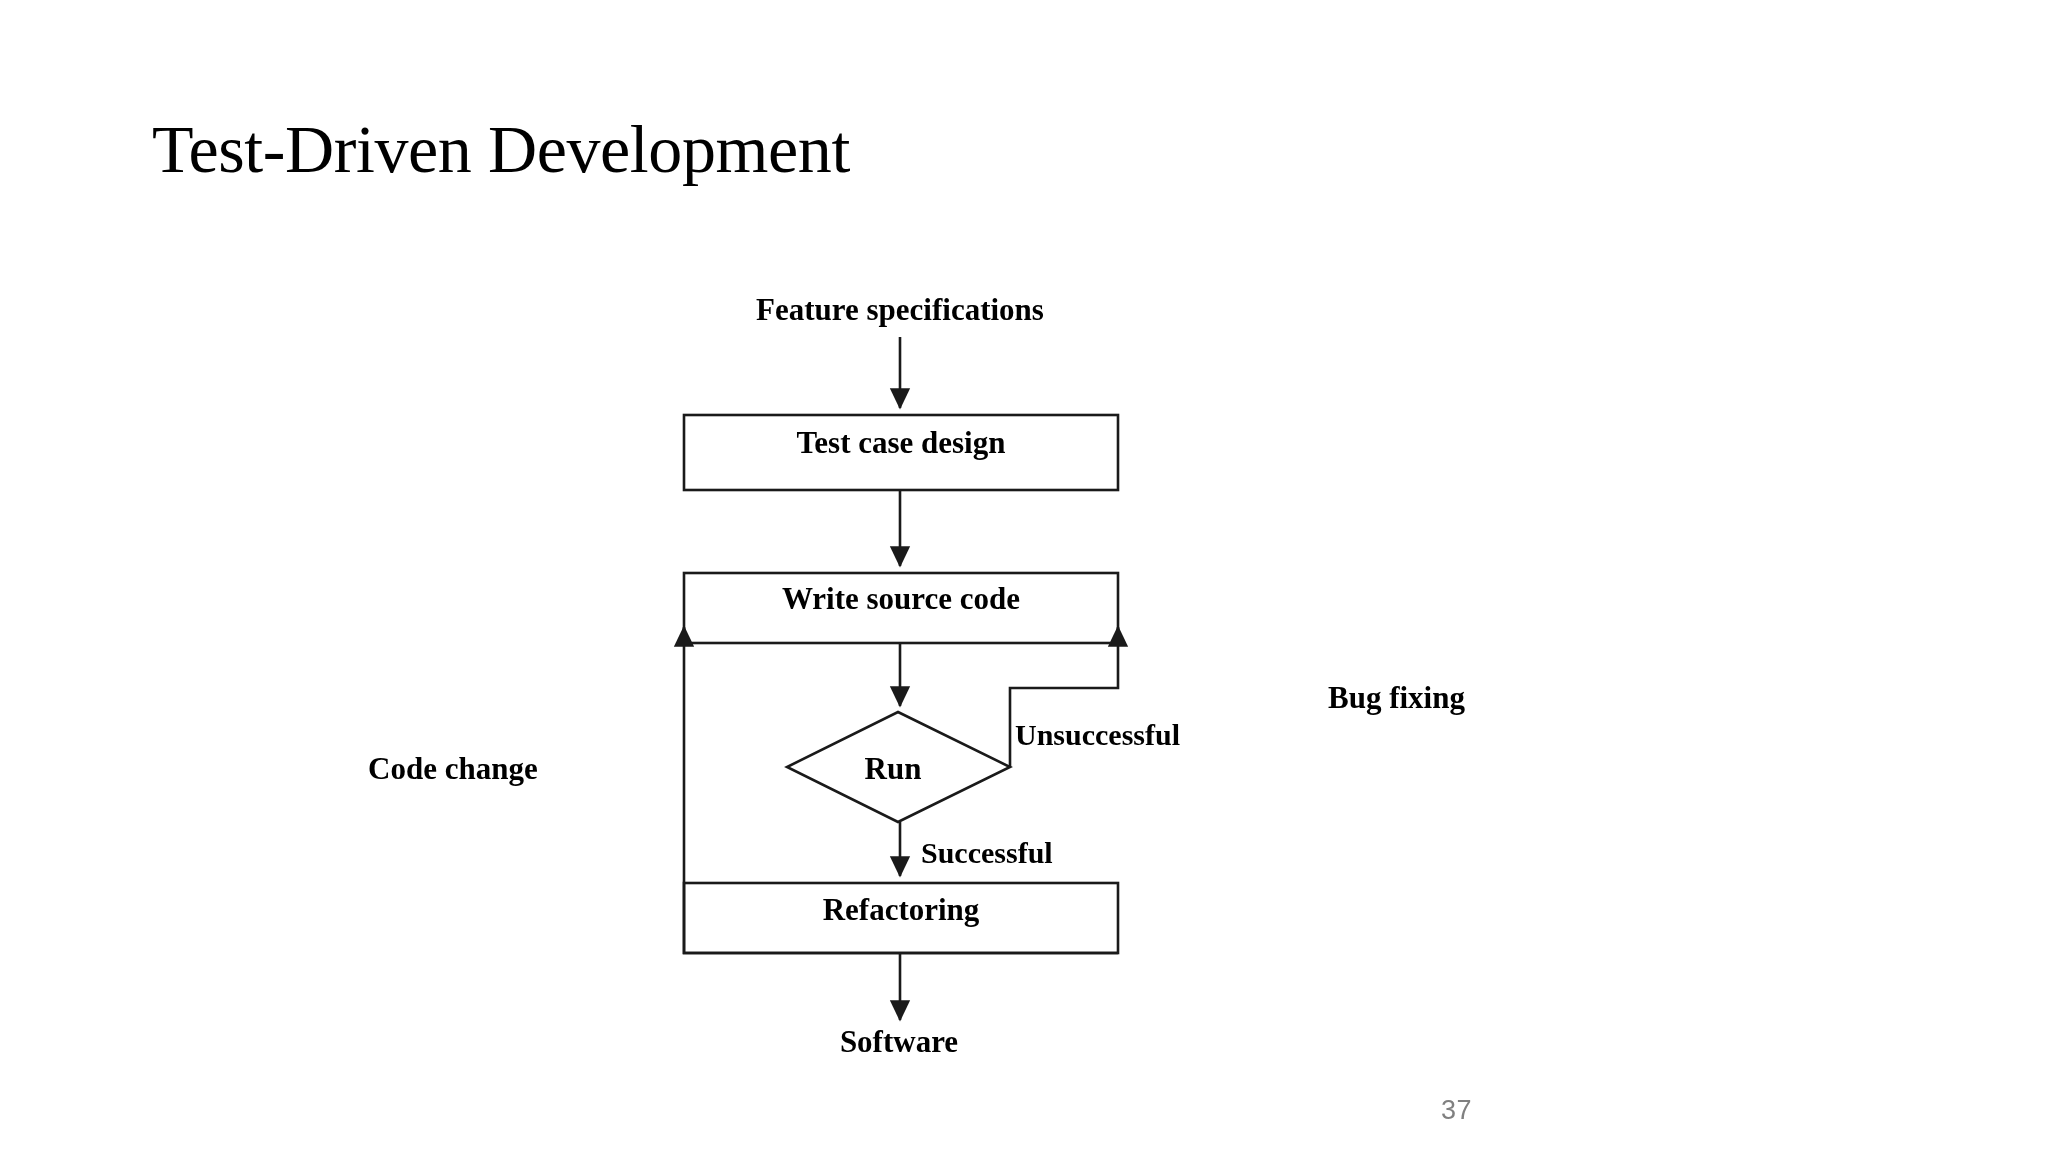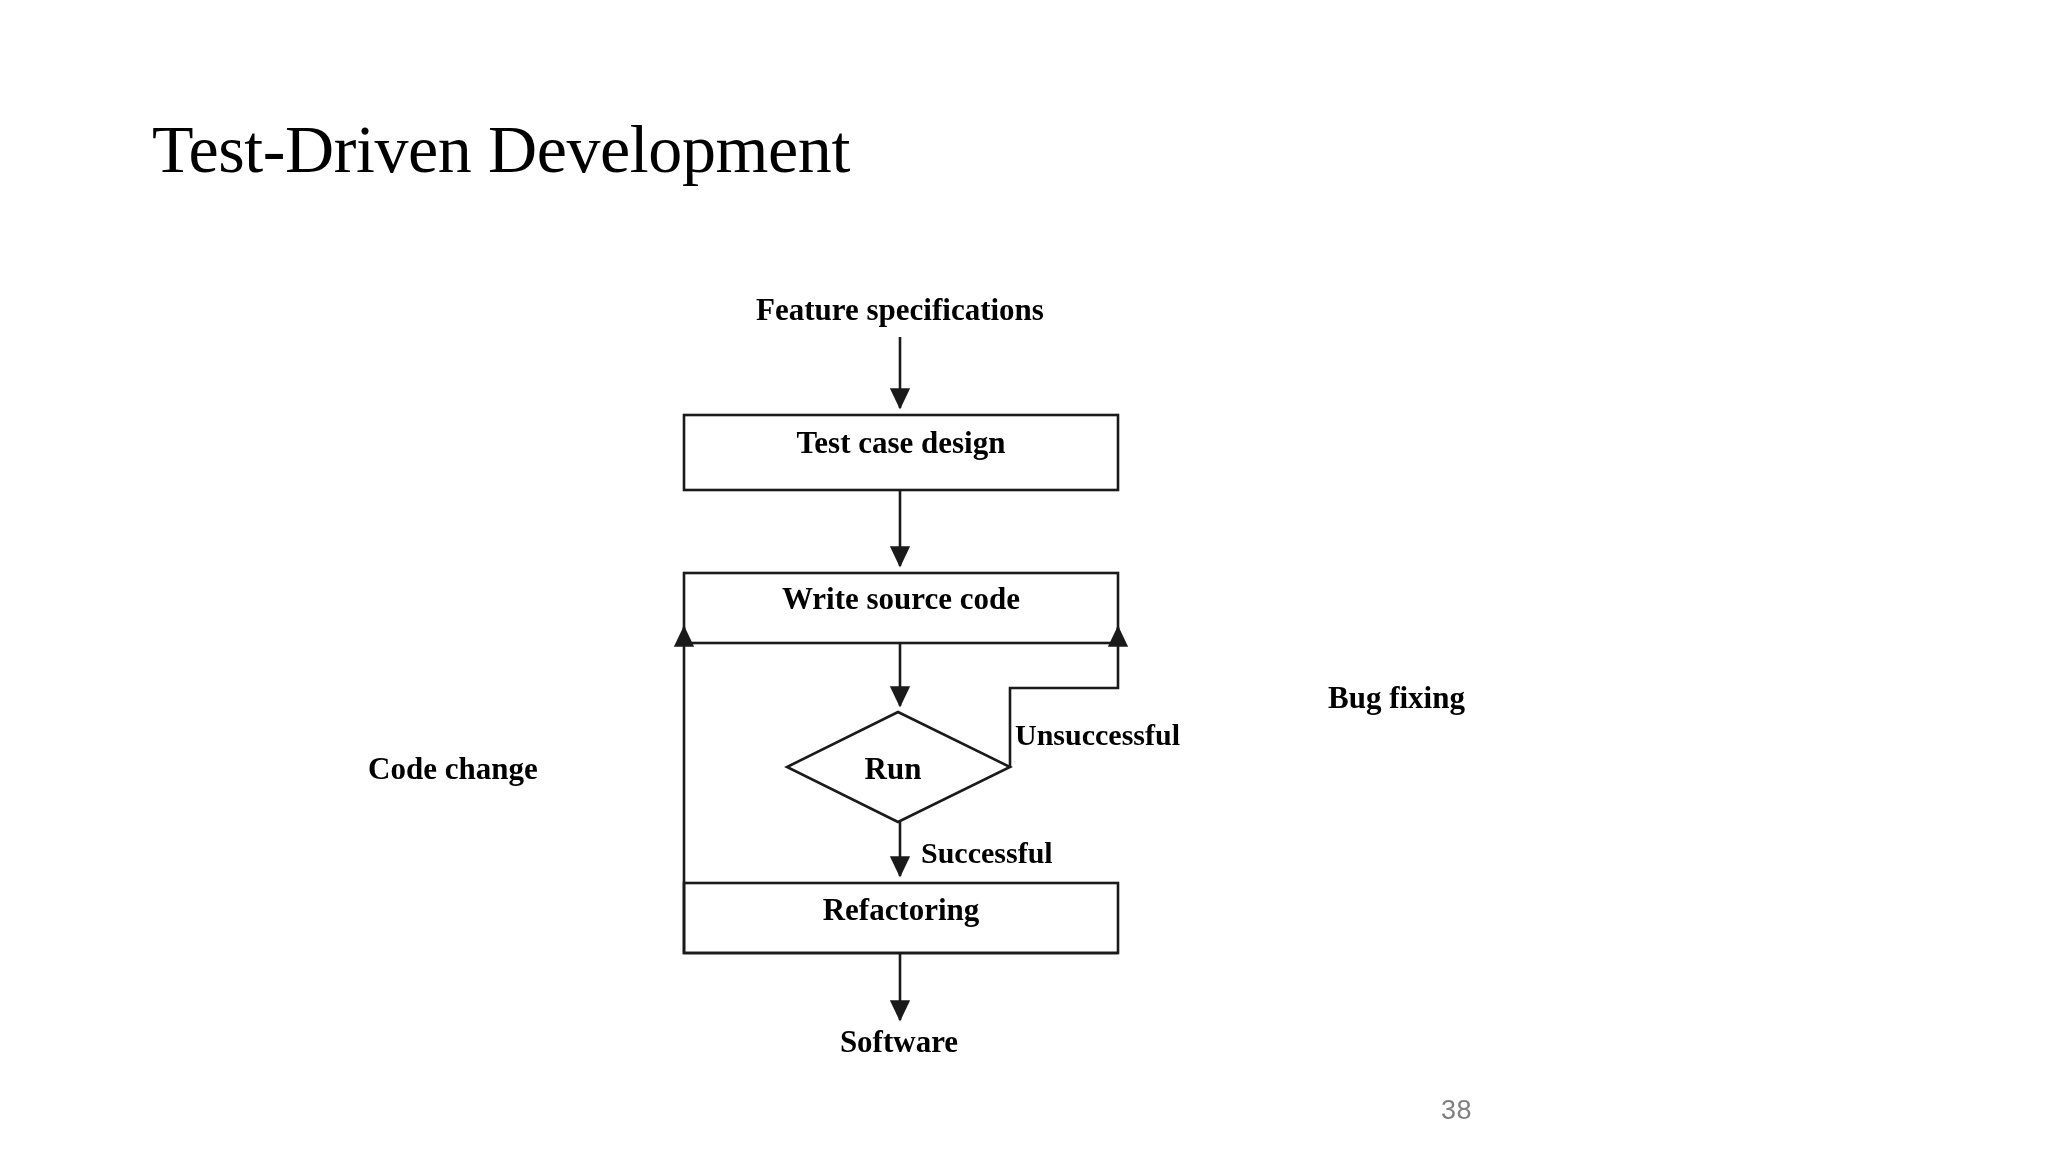--- a/index.html
+++ b/index.html
@@ -120,15 +120,15 @@
     <line class="dg-line" x1="900" y1="953" x2="900" y2="1020" marker-end="url(#arrowhead)"></line>
 
     <text class="dg-text dg-text-io" x="899" y="1052" text-anchor="middle">Software</text>
 
     <text class="dg-text dg-text-side" x="368" y="779">Code change</text>
 
     <text class="dg-text dg-text-side" x="1328" y="708">Bug fixing</text>
 
   </svg>
 
-  <div id="page-number">38</div>
+  <div id="page-number">37</div>
 
 </div>
 
 </body></html>

